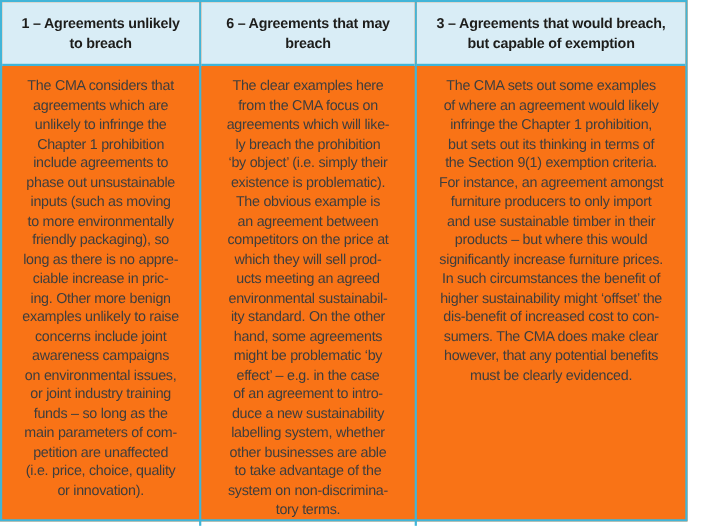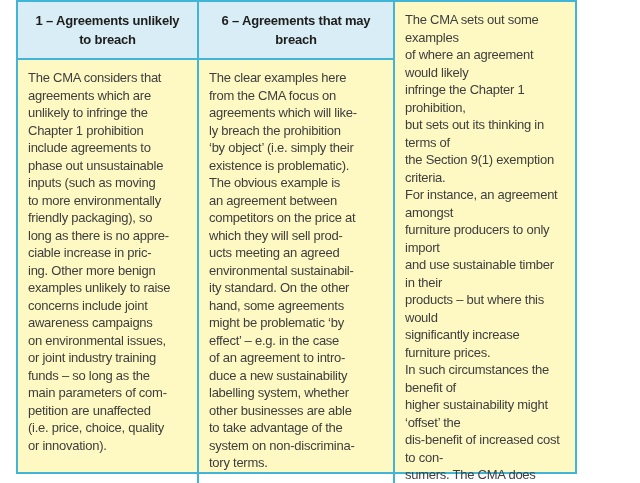--- a/index.html
+++ b/index.html
@@ -11,28 +11,28 @@
   * { box-sizing: border-box; }
   .page {
     position: relative;
     width: 640px;
     height: 483px;
     background: #ffffff;
     overflow: hidden;
   }
   .cma-table {
     position: absolute;
-    left: 16px;
+    left: 0;
     top: 0;
-    width: 561px;
+    width: 625px;
     height: 474px;
     border: 2px solid #41b5d8;
     display: grid;
     grid-template-columns: 181px 196px 1fr;
-    background: #fef9c3;
+    background: #f97316;
   }
   .col {
     border-right: 2px solid #41b5d8;
     display: flex;
     flex-direction: column;
     min-width: 0;
   }
   .col:last-child { border-right: none; }
   .th {
     height: 58px;
@@ -53,20 +53,21 @@
   }
   .td {
     flex: 1 1 auto;
     padding: 9px 10px 6px 10px;
     font-size: 13px;
     line-height: 17.5px;
     color: #3e3e3e;
     letter-spacing: -0.25px;
     white-space: pre-line;
     overflow: hidden;
+    text-align: center;
   }
 </style>
 </head>
 <body>
 
 <div class="page">
   <div class="cma-table">
 
     <div class="col">
       <div class="th">1 – Agreements unlikely
@@ -117,20 +118,22 @@
 of an agreement to intro-
 duce a new sustainability
 labelling system, whether
 other businesses are able
 to take advantage of the
 system on non-discrimina-
 tory terms.</div>
     </div>
 
     <div class="col">
+      <div class="th">3 – Agreements that would breach,
+but capable of exemption</div>
       <div class="td">The CMA sets out some examples
 of where an agreement would likely
 infringe the Chapter 1 prohibition,
 but sets out its thinking in terms of
 the Section 9(1) exemption criteria.
 For instance, an agreement amongst
 furniture producers to only import
 and use sustainable timber in their
 products – but where this would
 significantly increase furniture prices.

